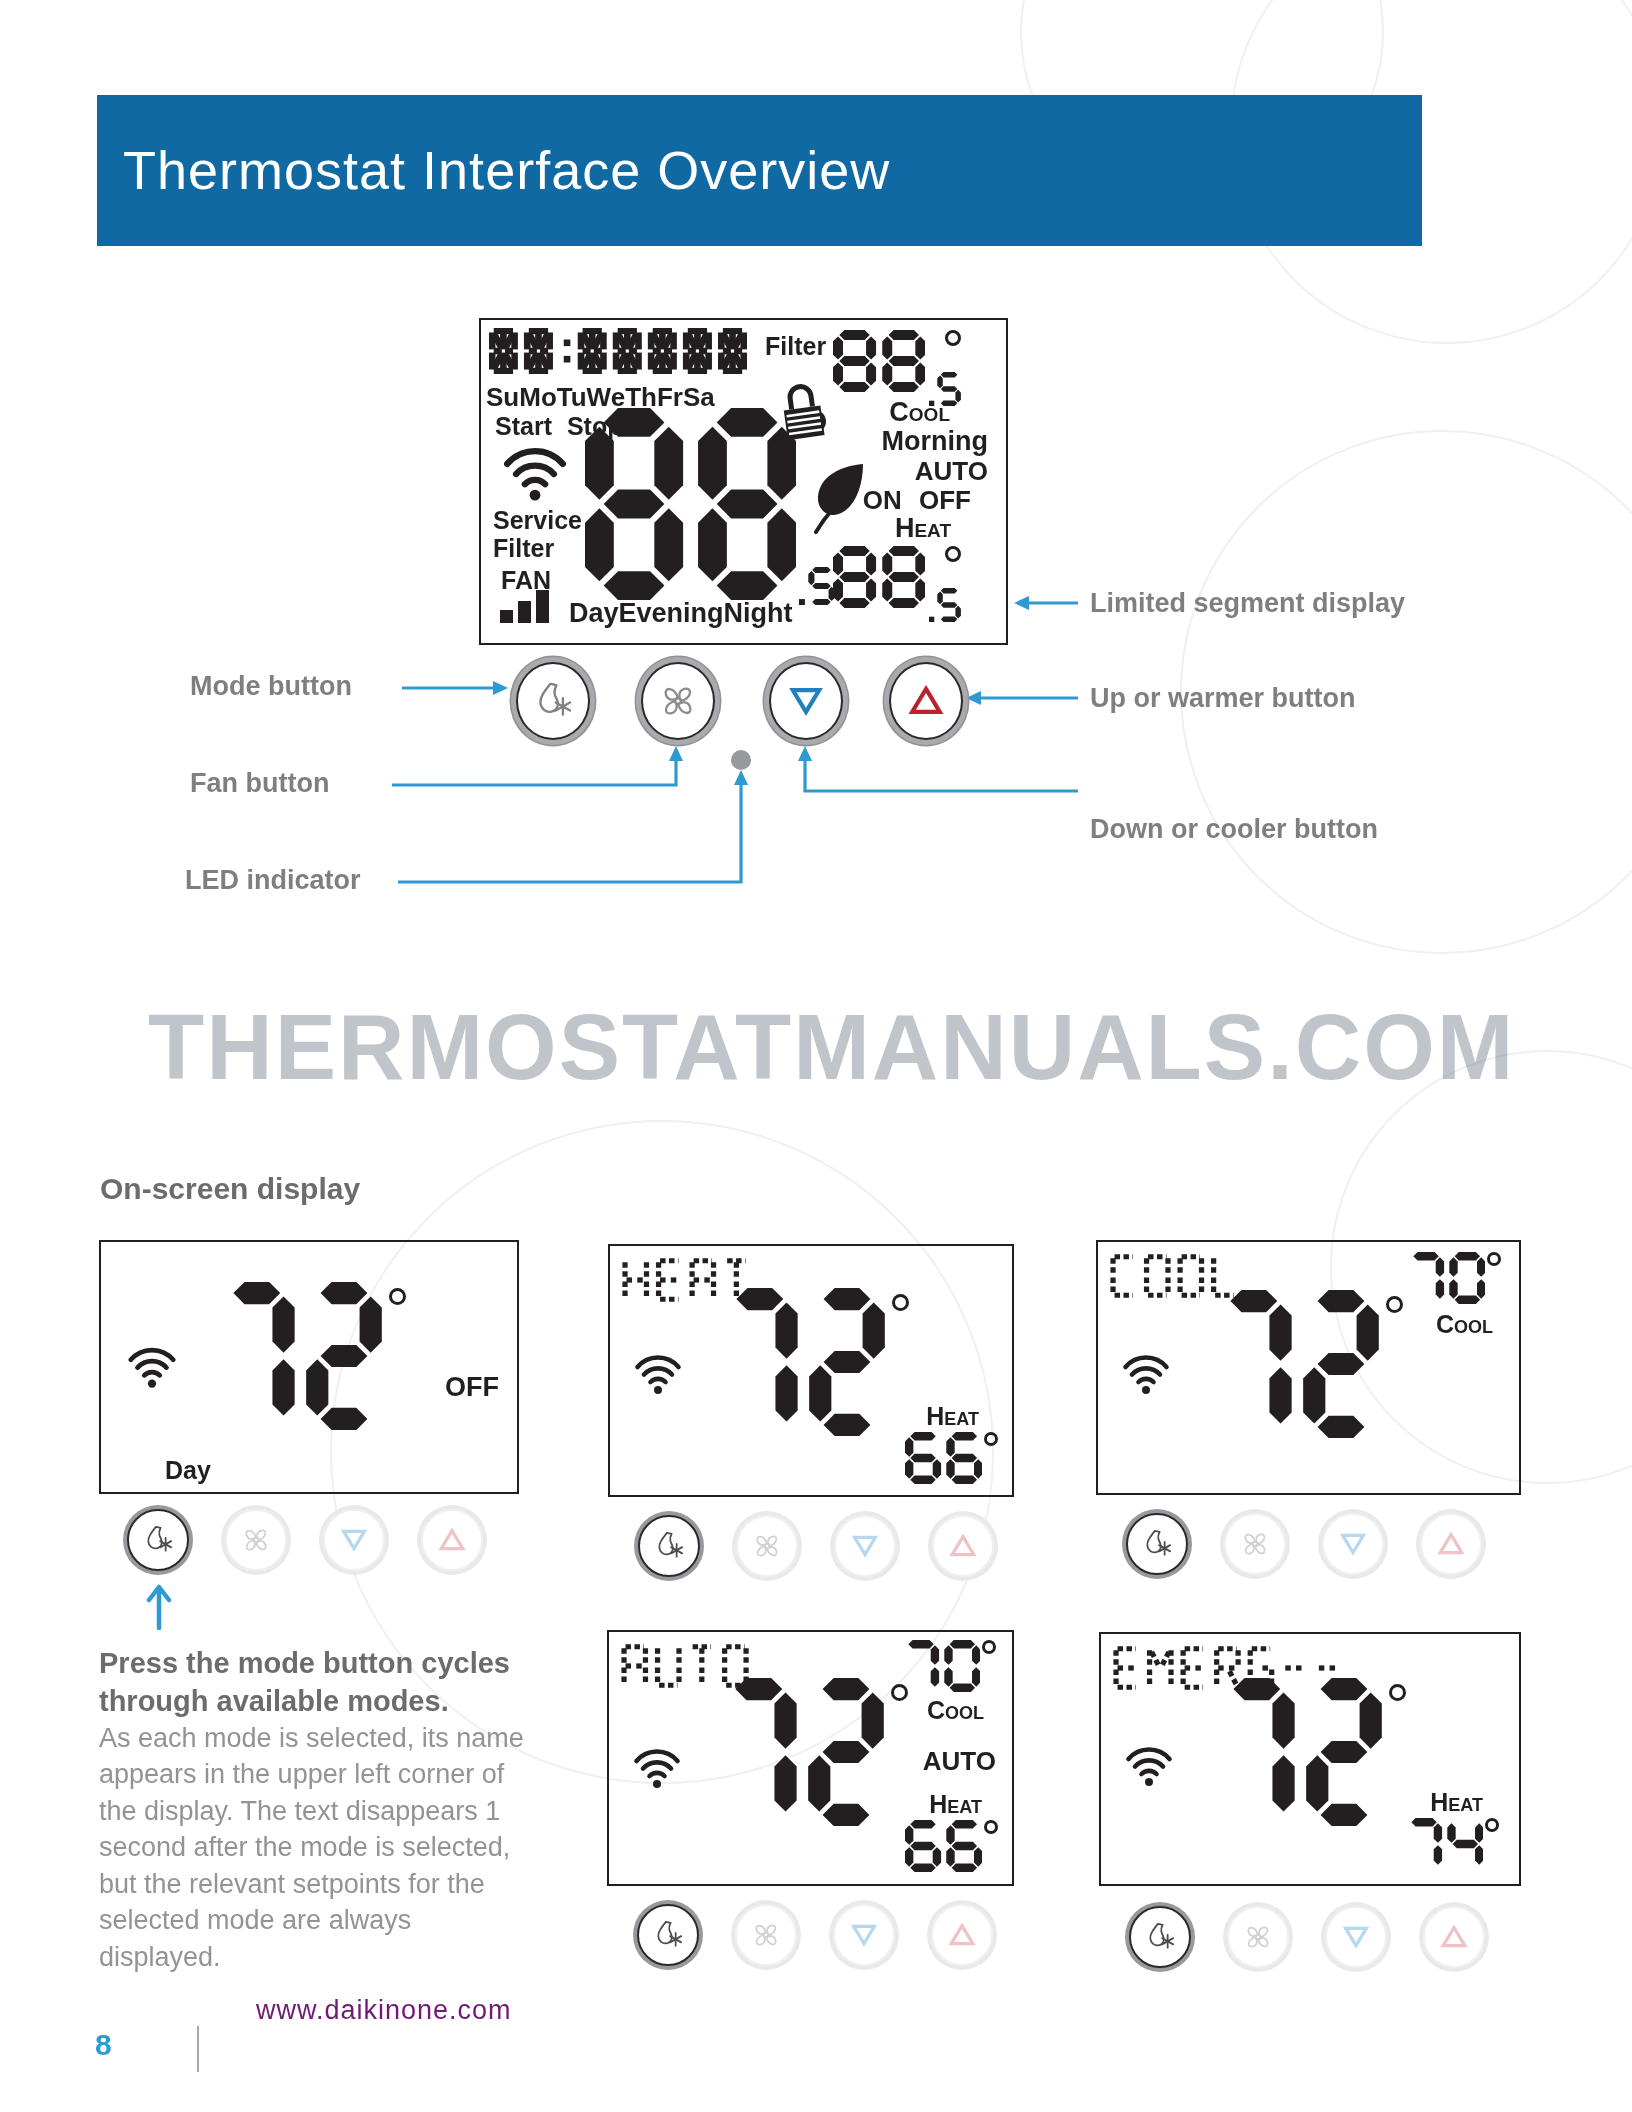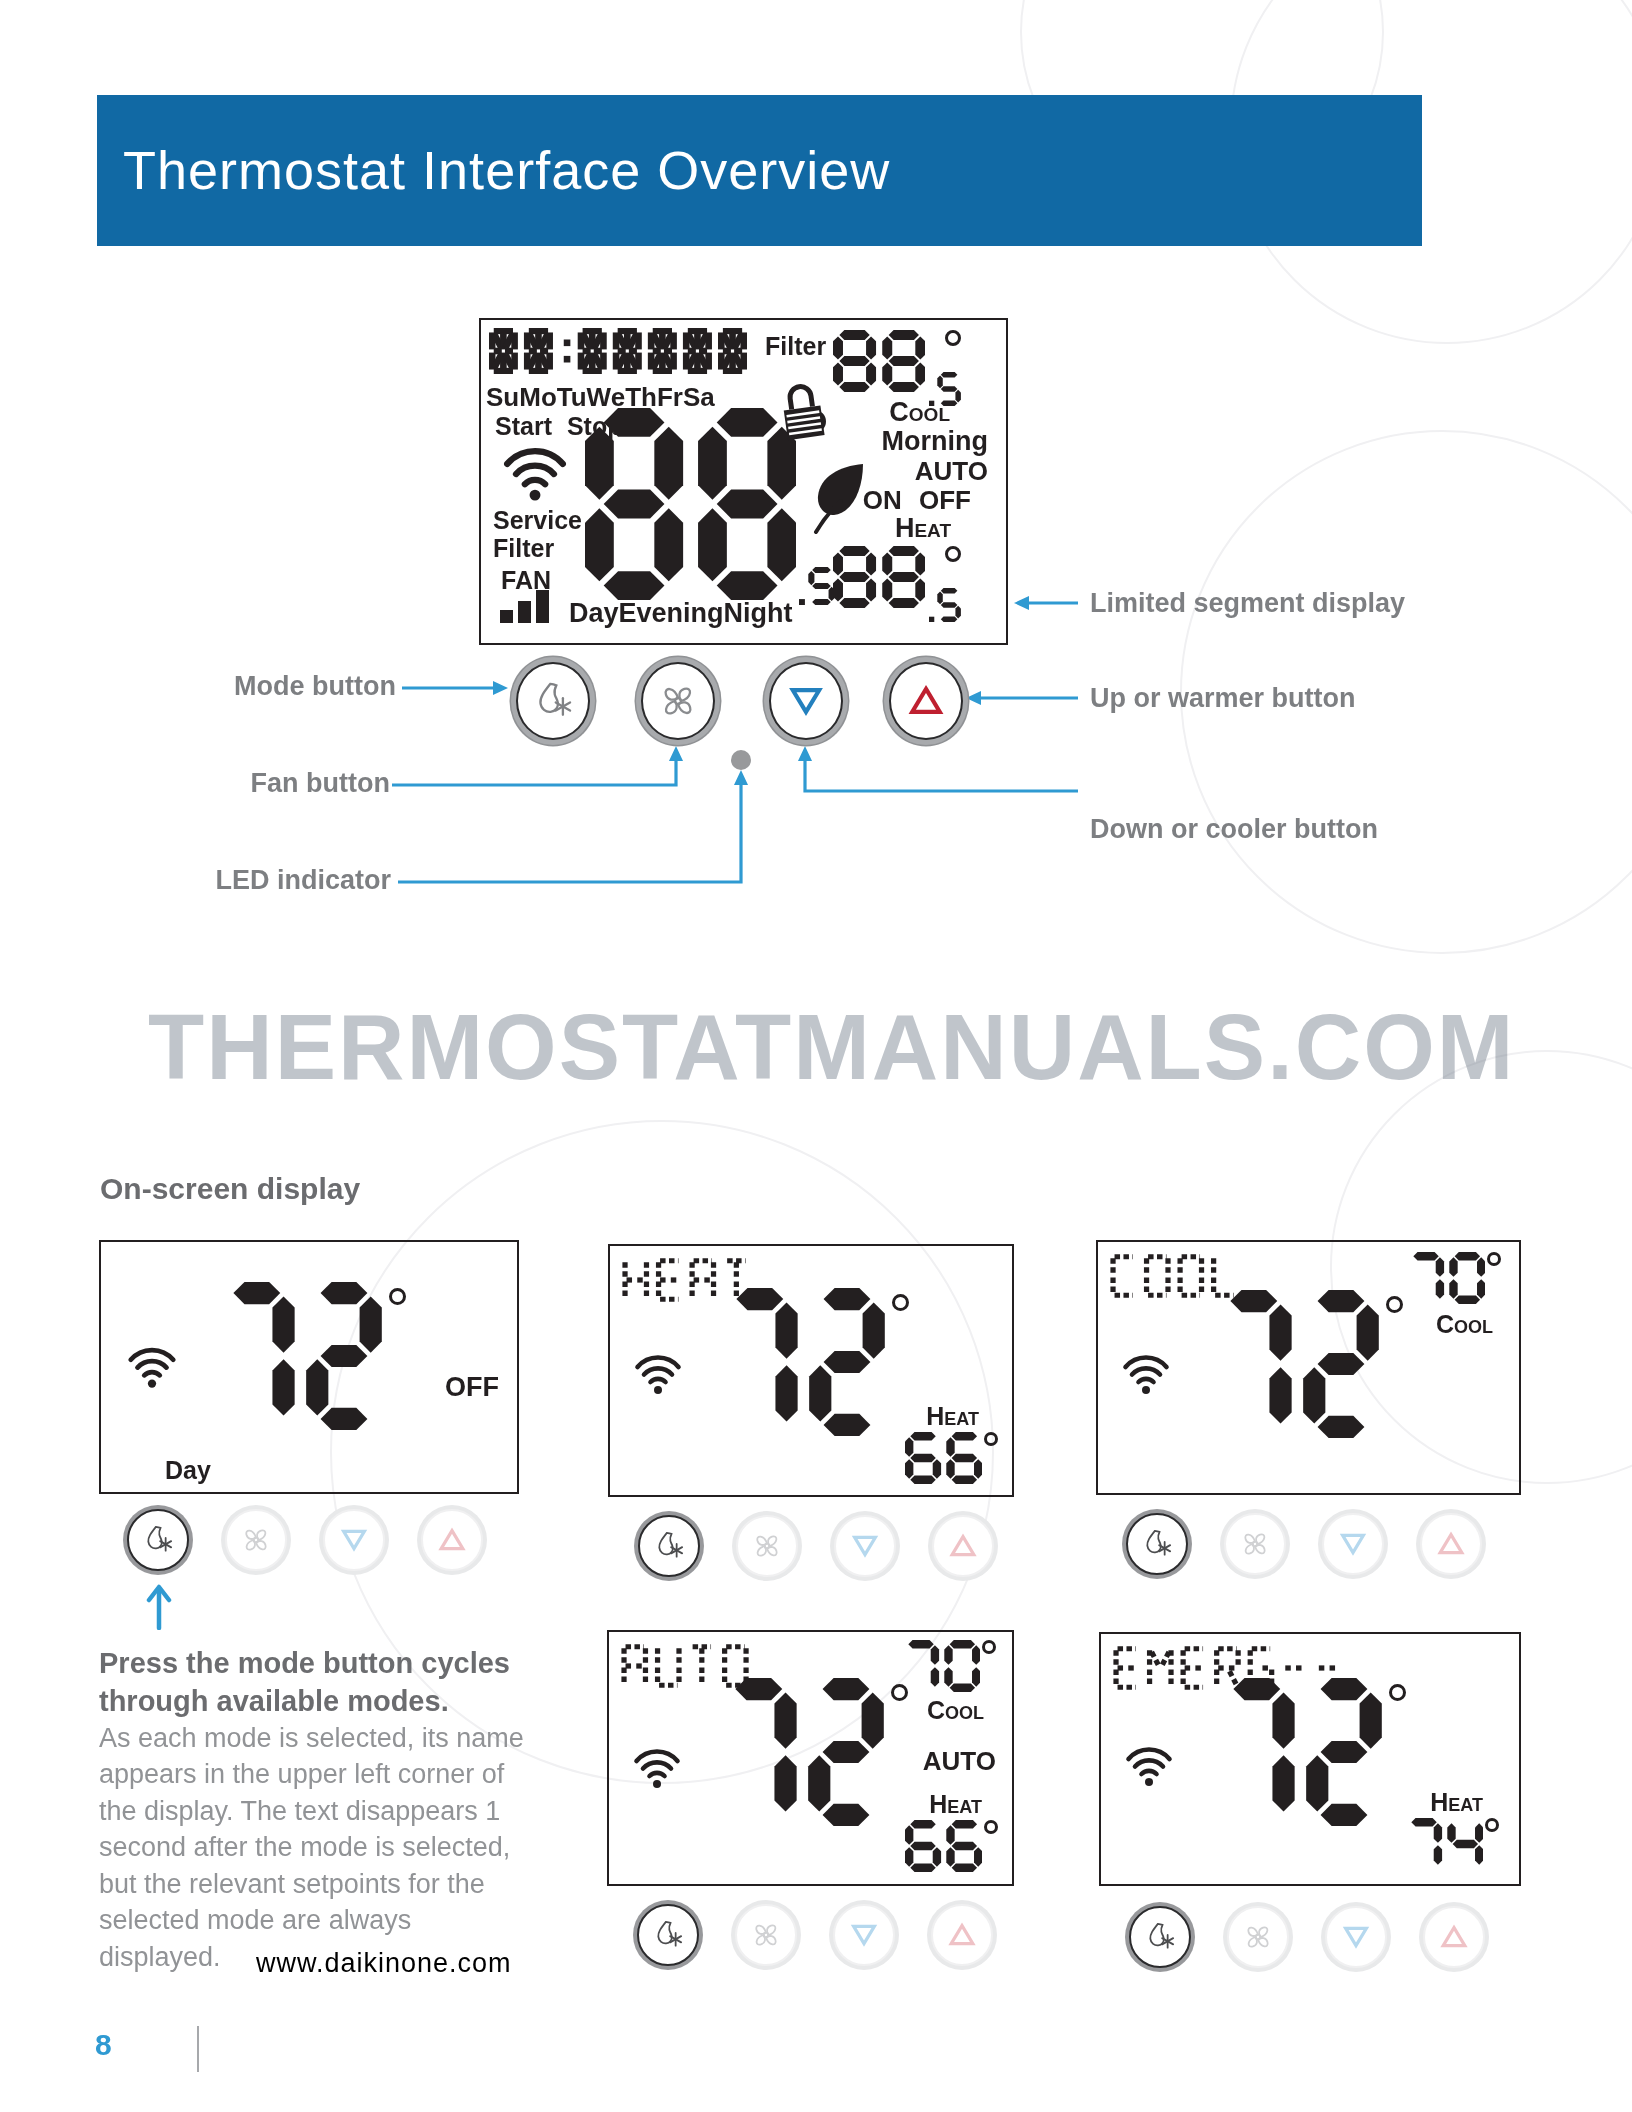--- a/index.html
+++ b/index.html
@@ -25,39 +25,39 @@
   .deg-9{width:8px;height:8px;border-width:3px;}
   .corner{position:absolute;display:flex;align-items:flex-start;}
   .corner-side{display:flex;flex-direction:column;justify-content:space-between;align-items:flex-end;
                margin-left:4px;}
   .sp-val{position:absolute;display:flex;align-items:flex-start;}
   .sp-val .deg{margin-left:2px;}
   .fanbars{position:absolute;display:flex;align-items:flex-end;gap:5px;}
   .fanbars i{display:block;background:#231f20;width:13px;}
   
   .callout{position:absolute;font-weight:bold;color:#7d7f82;font-size:27px;line-height:1.1;z-index:3;}
-  .callout.r{text-align:right;}
+  .callout.r{text-align:left;}
   
   .btn{position:absolute;width:70px;height:74px;border-radius:50%;background:#fff;
        border:2px solid #2a2a2c;box-shadow:0 0 0 5px #a8aaad,0 0 0 6.5px #909295;
        display:flex;align-items:center;justify-content:center;z-index:3;}
   .led{position:absolute;width:20px;height:20px;border-radius:50%;background:#98999b;z-index:3;}
   .mini-btn{position:absolute;width:58px;height:58px;border-radius:50%;background:#fff;
             display:flex;align-items:center;justify-content:center;z-index:3;}
   .mini-active{border:2px solid #2a2a2c;box-shadow:0 0 0 4px #98999c;}
   .mini-faded{border:2px solid #f0f0f1;box-shadow:0 0 0 4px #e8e9ea;}
   
   .h-gray{position:absolute;font-weight:bold;color:#6b6c6f;}
   .note-bold{position:absolute;left:99px;top:1645px;width:420px;font-size:29px;font-weight:bold;
              color:#6b6c6f;line-height:1.3;}
   .note-body{position:absolute;left:99px;top:1720px;width:438px;font-size:27px;color:#919396;
              line-height:1.35;}
   .footer-num{position:absolute;left:95px;top:2028px;font-size:30px;font-weight:bold;color:#2f9ad2;}
   .footer-div{position:absolute;left:197px;top:2026px;width:2px;height:46px;background:#a7a9ac;}
-  .footer-url{position:absolute;left:256px;top:1948px;font-size:27px;color:#000000;letter-spacing:1px;}
+  .footer-url{position:absolute;left:256px;top:1995px;font-size:27px;color:#701a75;letter-spacing:1px;}
   svg{display:block;}
   .seg-wrap{position:absolute;line-height:0;}
 </style>
 </head>
 <body>
 
 <div class="page">
 
   <div class="deco" style="left:1020px;top:-150px;width:360px;height:360px;"></div>
   <div class="deco" style="left:1230px;top:-90px;width:430px;height:430px;"></div>

